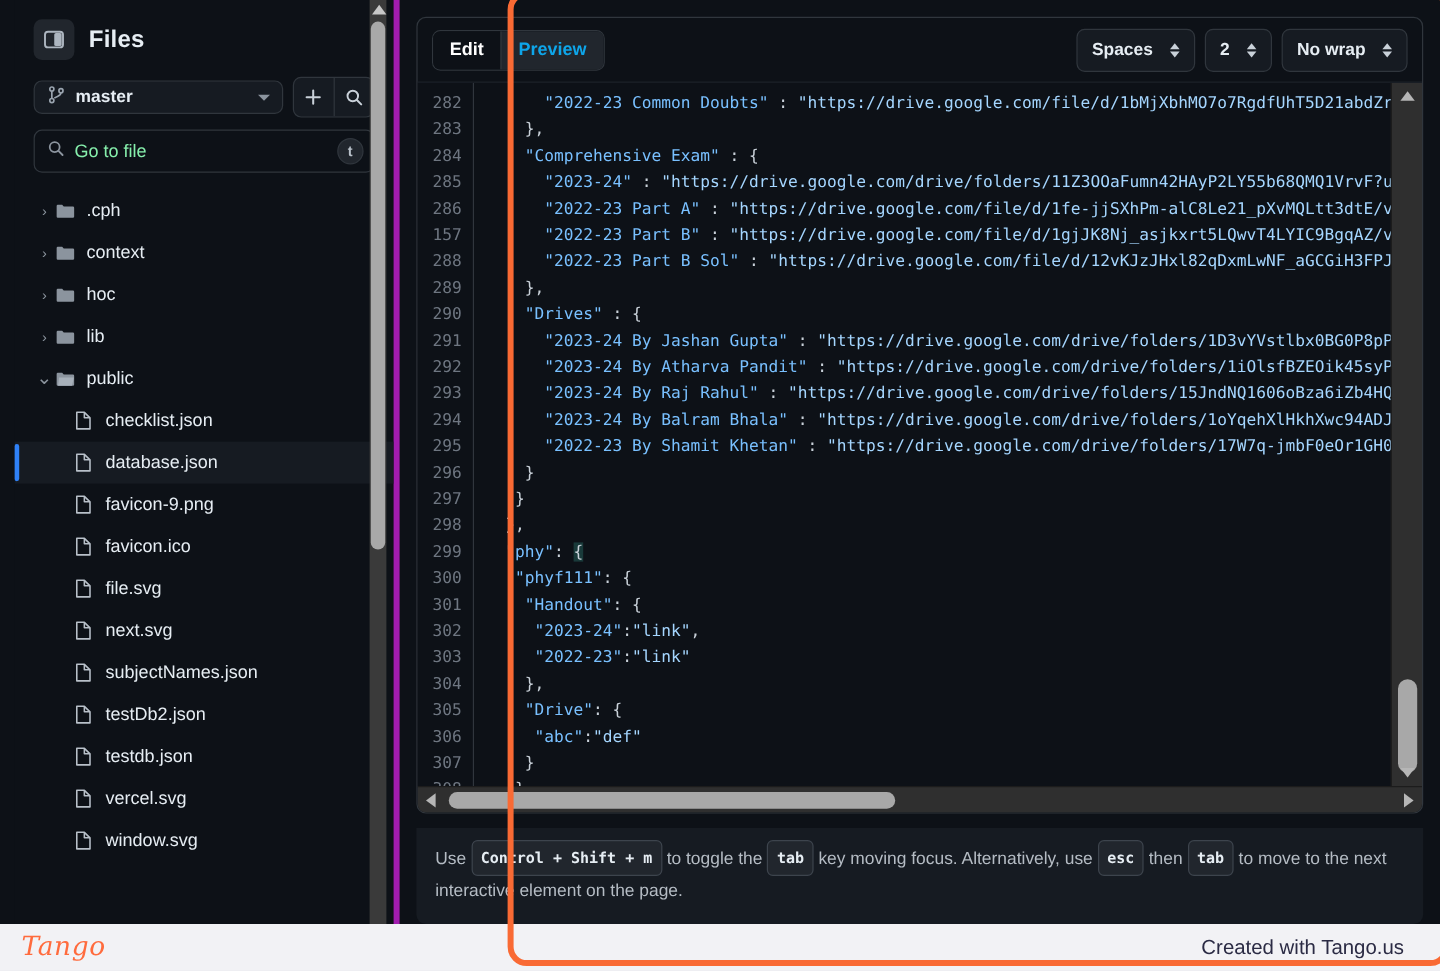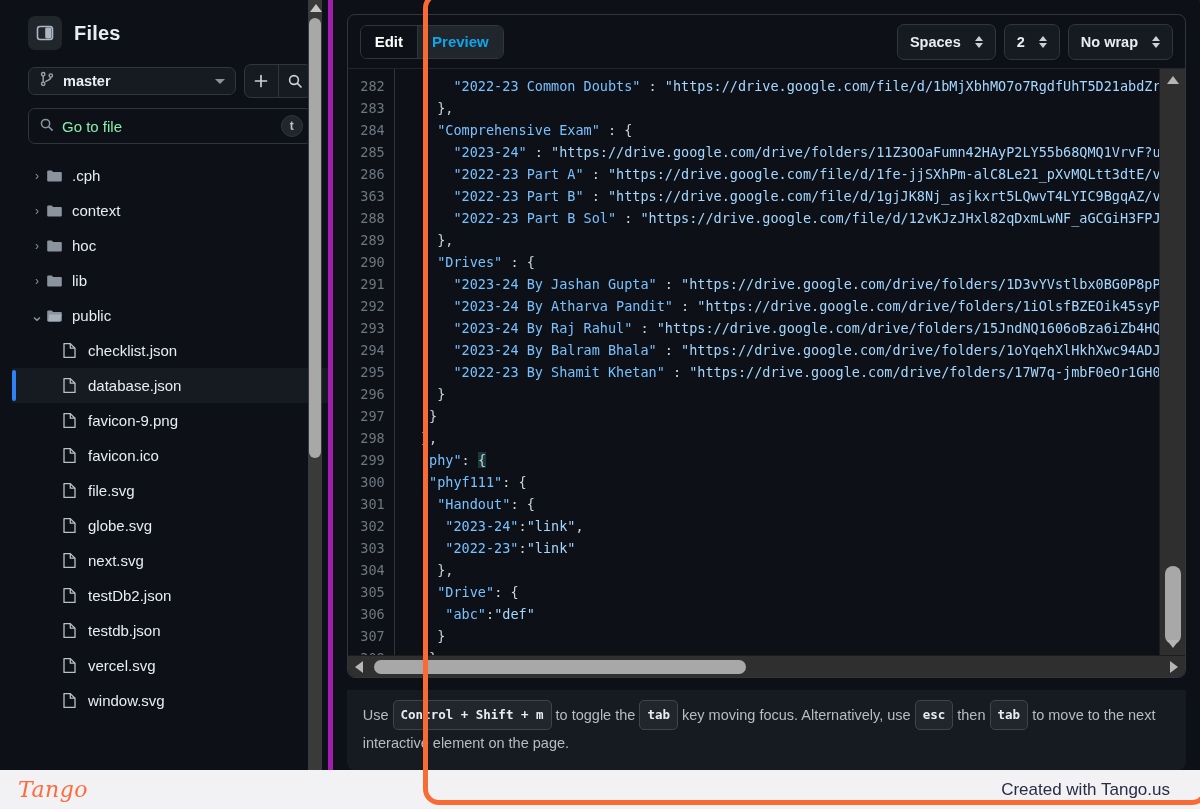--- a/index.html
+++ b/index.html
@@ -408,30 +408,30 @@
             </span>
             <span class="tree-label">file.svg</span>
           </div>
           <div class="tree-row file">
             <span class="ficon">
               <svg width="15" height="17" viewBox="0 0 15 17">
                 <path d="M2 1.6h6.3L13 6.2v9.2H2z" fill="none" stroke="#b8c0c9" stroke-width="1.3" stroke-linejoin="round"></path>
                 <path d="M8.3 1.6v4.6H13" fill="none" stroke="#b8c0c9" stroke-width="1.3" stroke-linejoin="round"></path>
               </svg>
             </span>
-            <span class="tree-label">globe.svg</span>
-          </div>
-          <div class="tree-row file">
-            <span class="ficon">
-              <svg width="15" height="17" viewBox="0 0 15 17">
-                <path d="M2 1.6h6.3L13 6.2v9.2H2z" fill="none" stroke="#b8c0c9" stroke-width="1.3" stroke-linejoin="round"></path>
-                <path d="M8.3 1.6v4.6H13" fill="none" stroke="#b8c0c9" stroke-width="1.3" stroke-linejoin="round"></path>
-              </svg>
-            </span>
             <span class="tree-label">next.svg</span>
+          </div>
+          <div class="tree-row file">
+            <span class="ficon">
+              <svg width="15" height="17" viewBox="0 0 15 17">
+                <path d="M2 1.6h6.3L13 6.2v9.2H2z" fill="none" stroke="#b8c0c9" stroke-width="1.3" stroke-linejoin="round"></path>
+                <path d="M8.3 1.6v4.6H13" fill="none" stroke="#b8c0c9" stroke-width="1.3" stroke-linejoin="round"></path>
+              </svg>
+            </span>
+            <span class="tree-label">subjectNames.json</span>
           </div>
           <div class="tree-row file">
             <span class="ficon">
               <svg width="15" height="17" viewBox="0 0 15 17">
                 <path d="M2 1.6h6.3L13 6.2v9.2H2z" fill="none" stroke="#b8c0c9" stroke-width="1.3" stroke-linejoin="round"></path>
                 <path d="M8.3 1.6v4.6H13" fill="none" stroke="#b8c0c9" stroke-width="1.3" stroke-linejoin="round"></path>
               </svg>
             </span>
             <span class="tree-label">testDb2.json</span>
           </div>
@@ -503,21 +503,21 @@
           </div>
         </div>
 
         <div class="code-wrap">
           <div class="gutter" id="gutter">
               <div>282</div>
               <div>283</div>
               <div>284</div>
               <div>285</div>
               <div>286</div>
-              <div>363</div>
+              <div>157</div>
               <div>288</div>
               <div>289</div>
               <div>290</div>
               <div>291</div>
               <div>292</div>
               <div>293</div>
               <div>294</div>
               <div>295</div>
               <div>296</div>
               <div>297</div>

